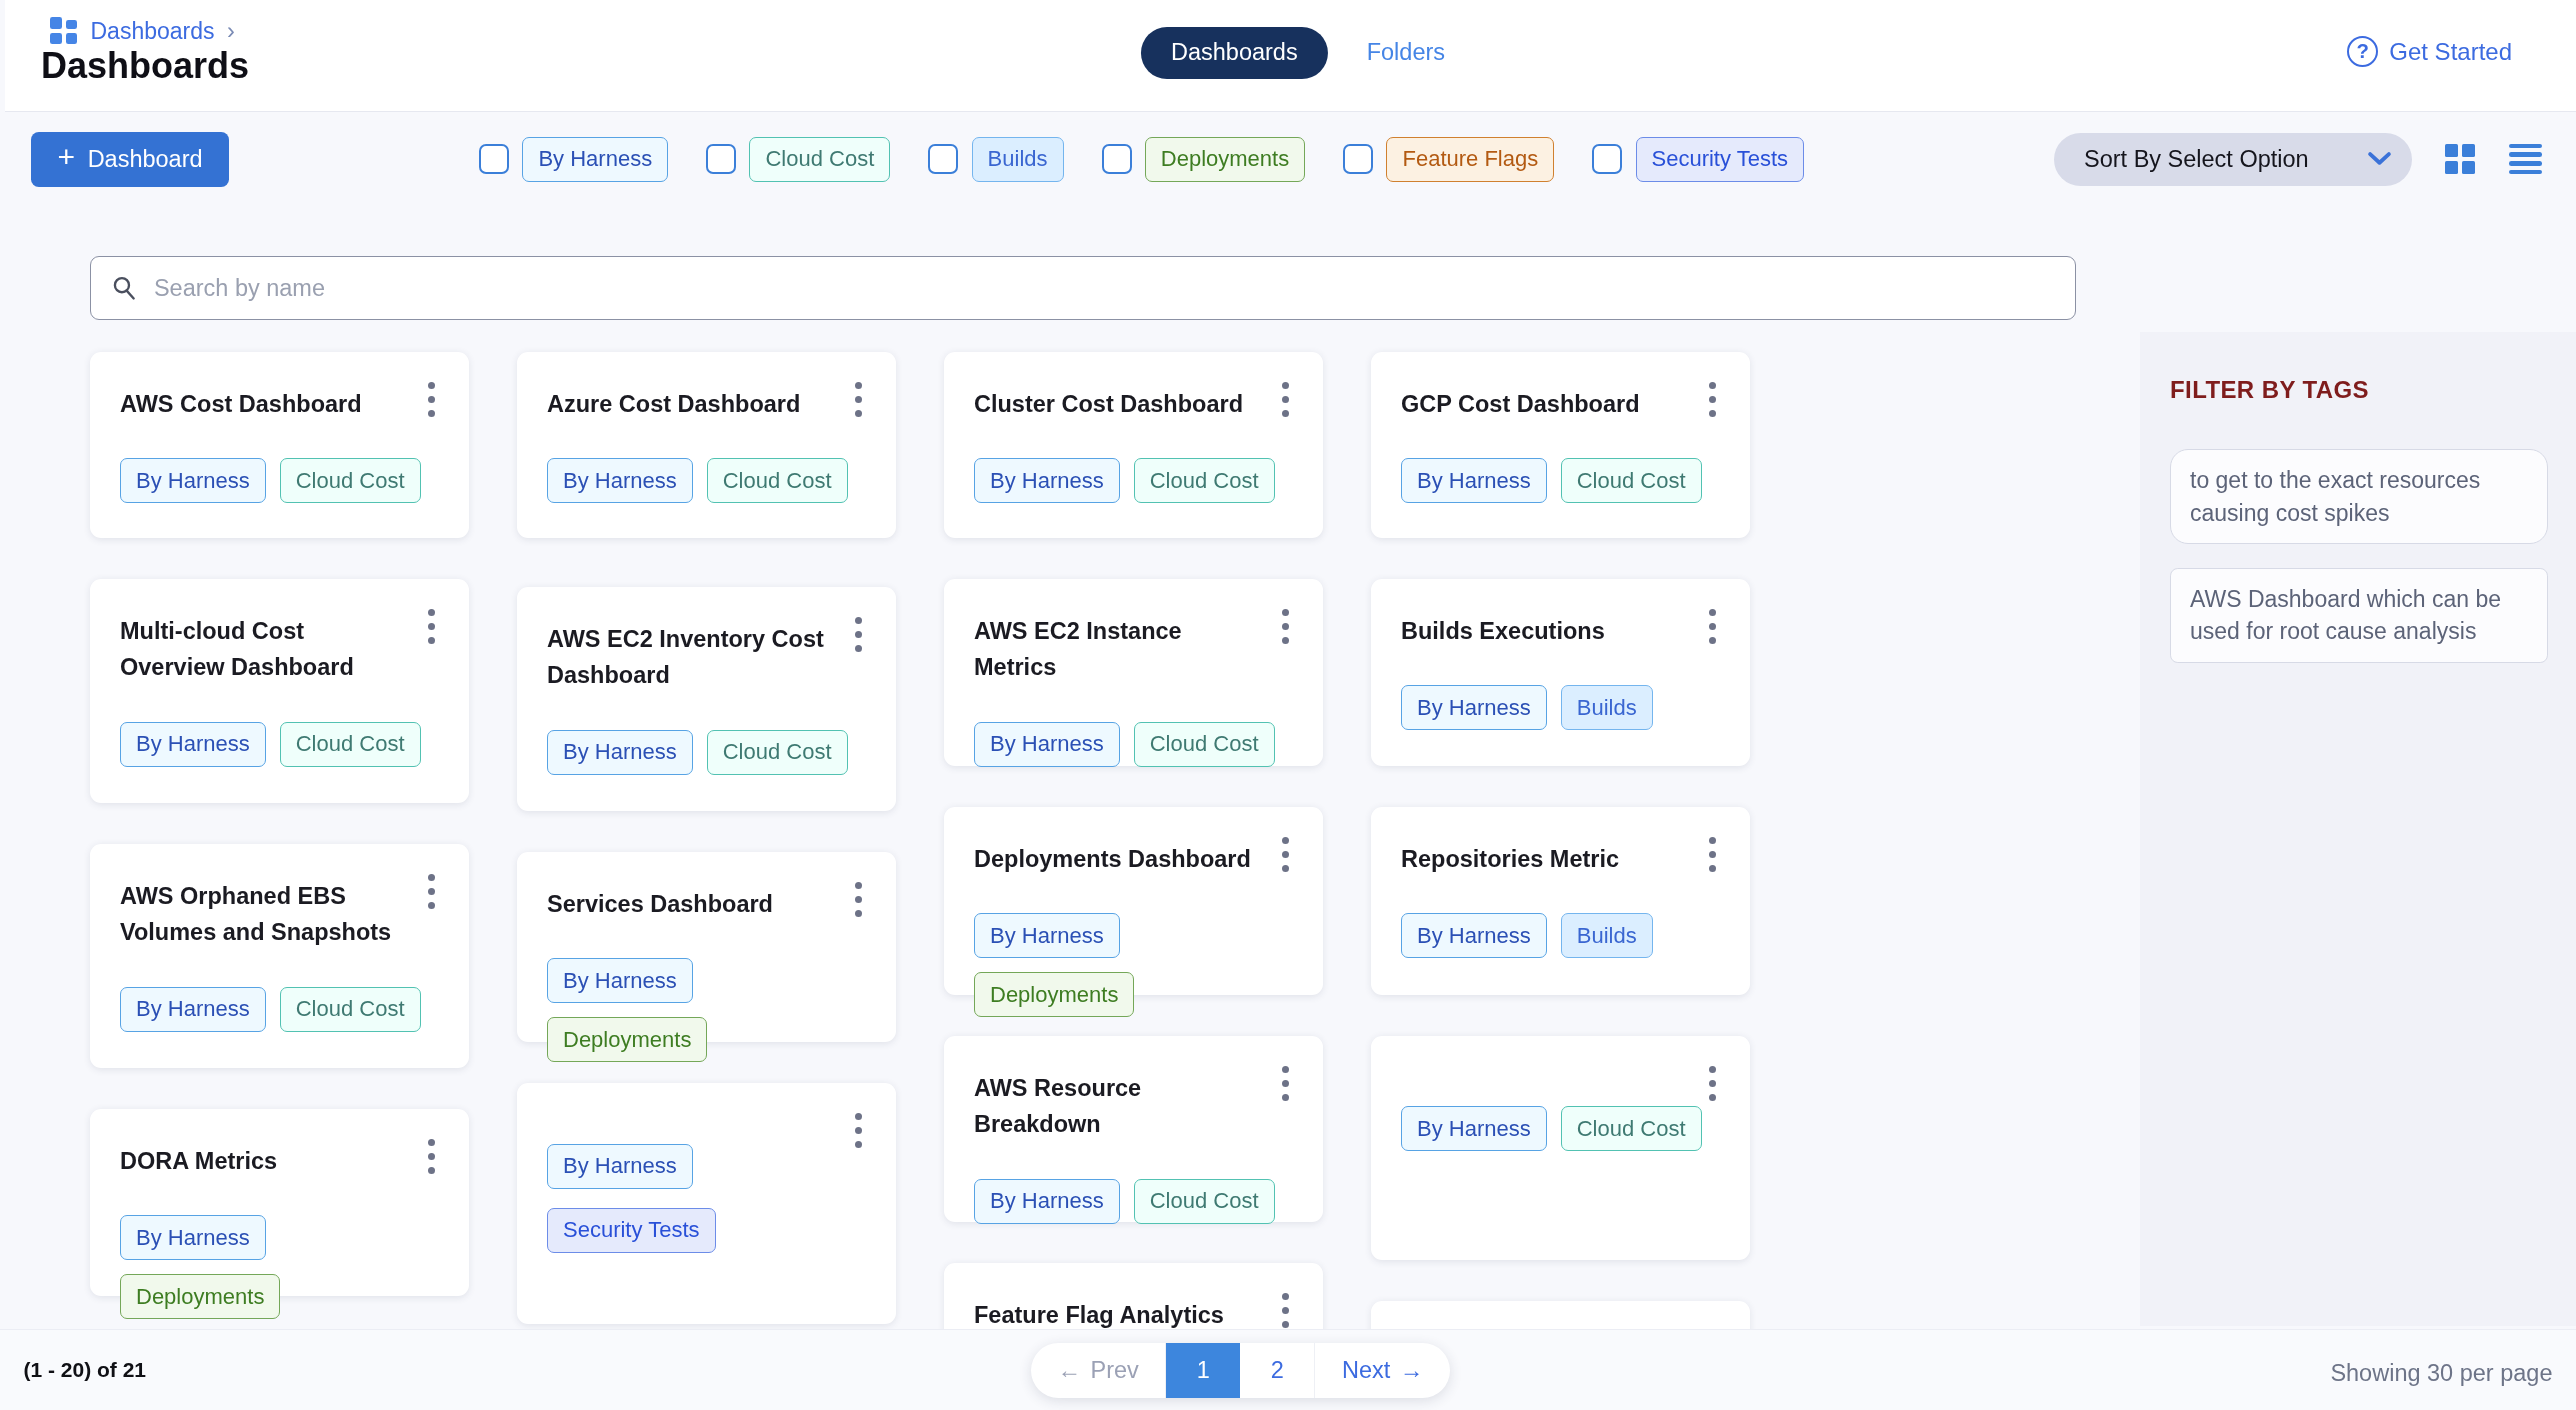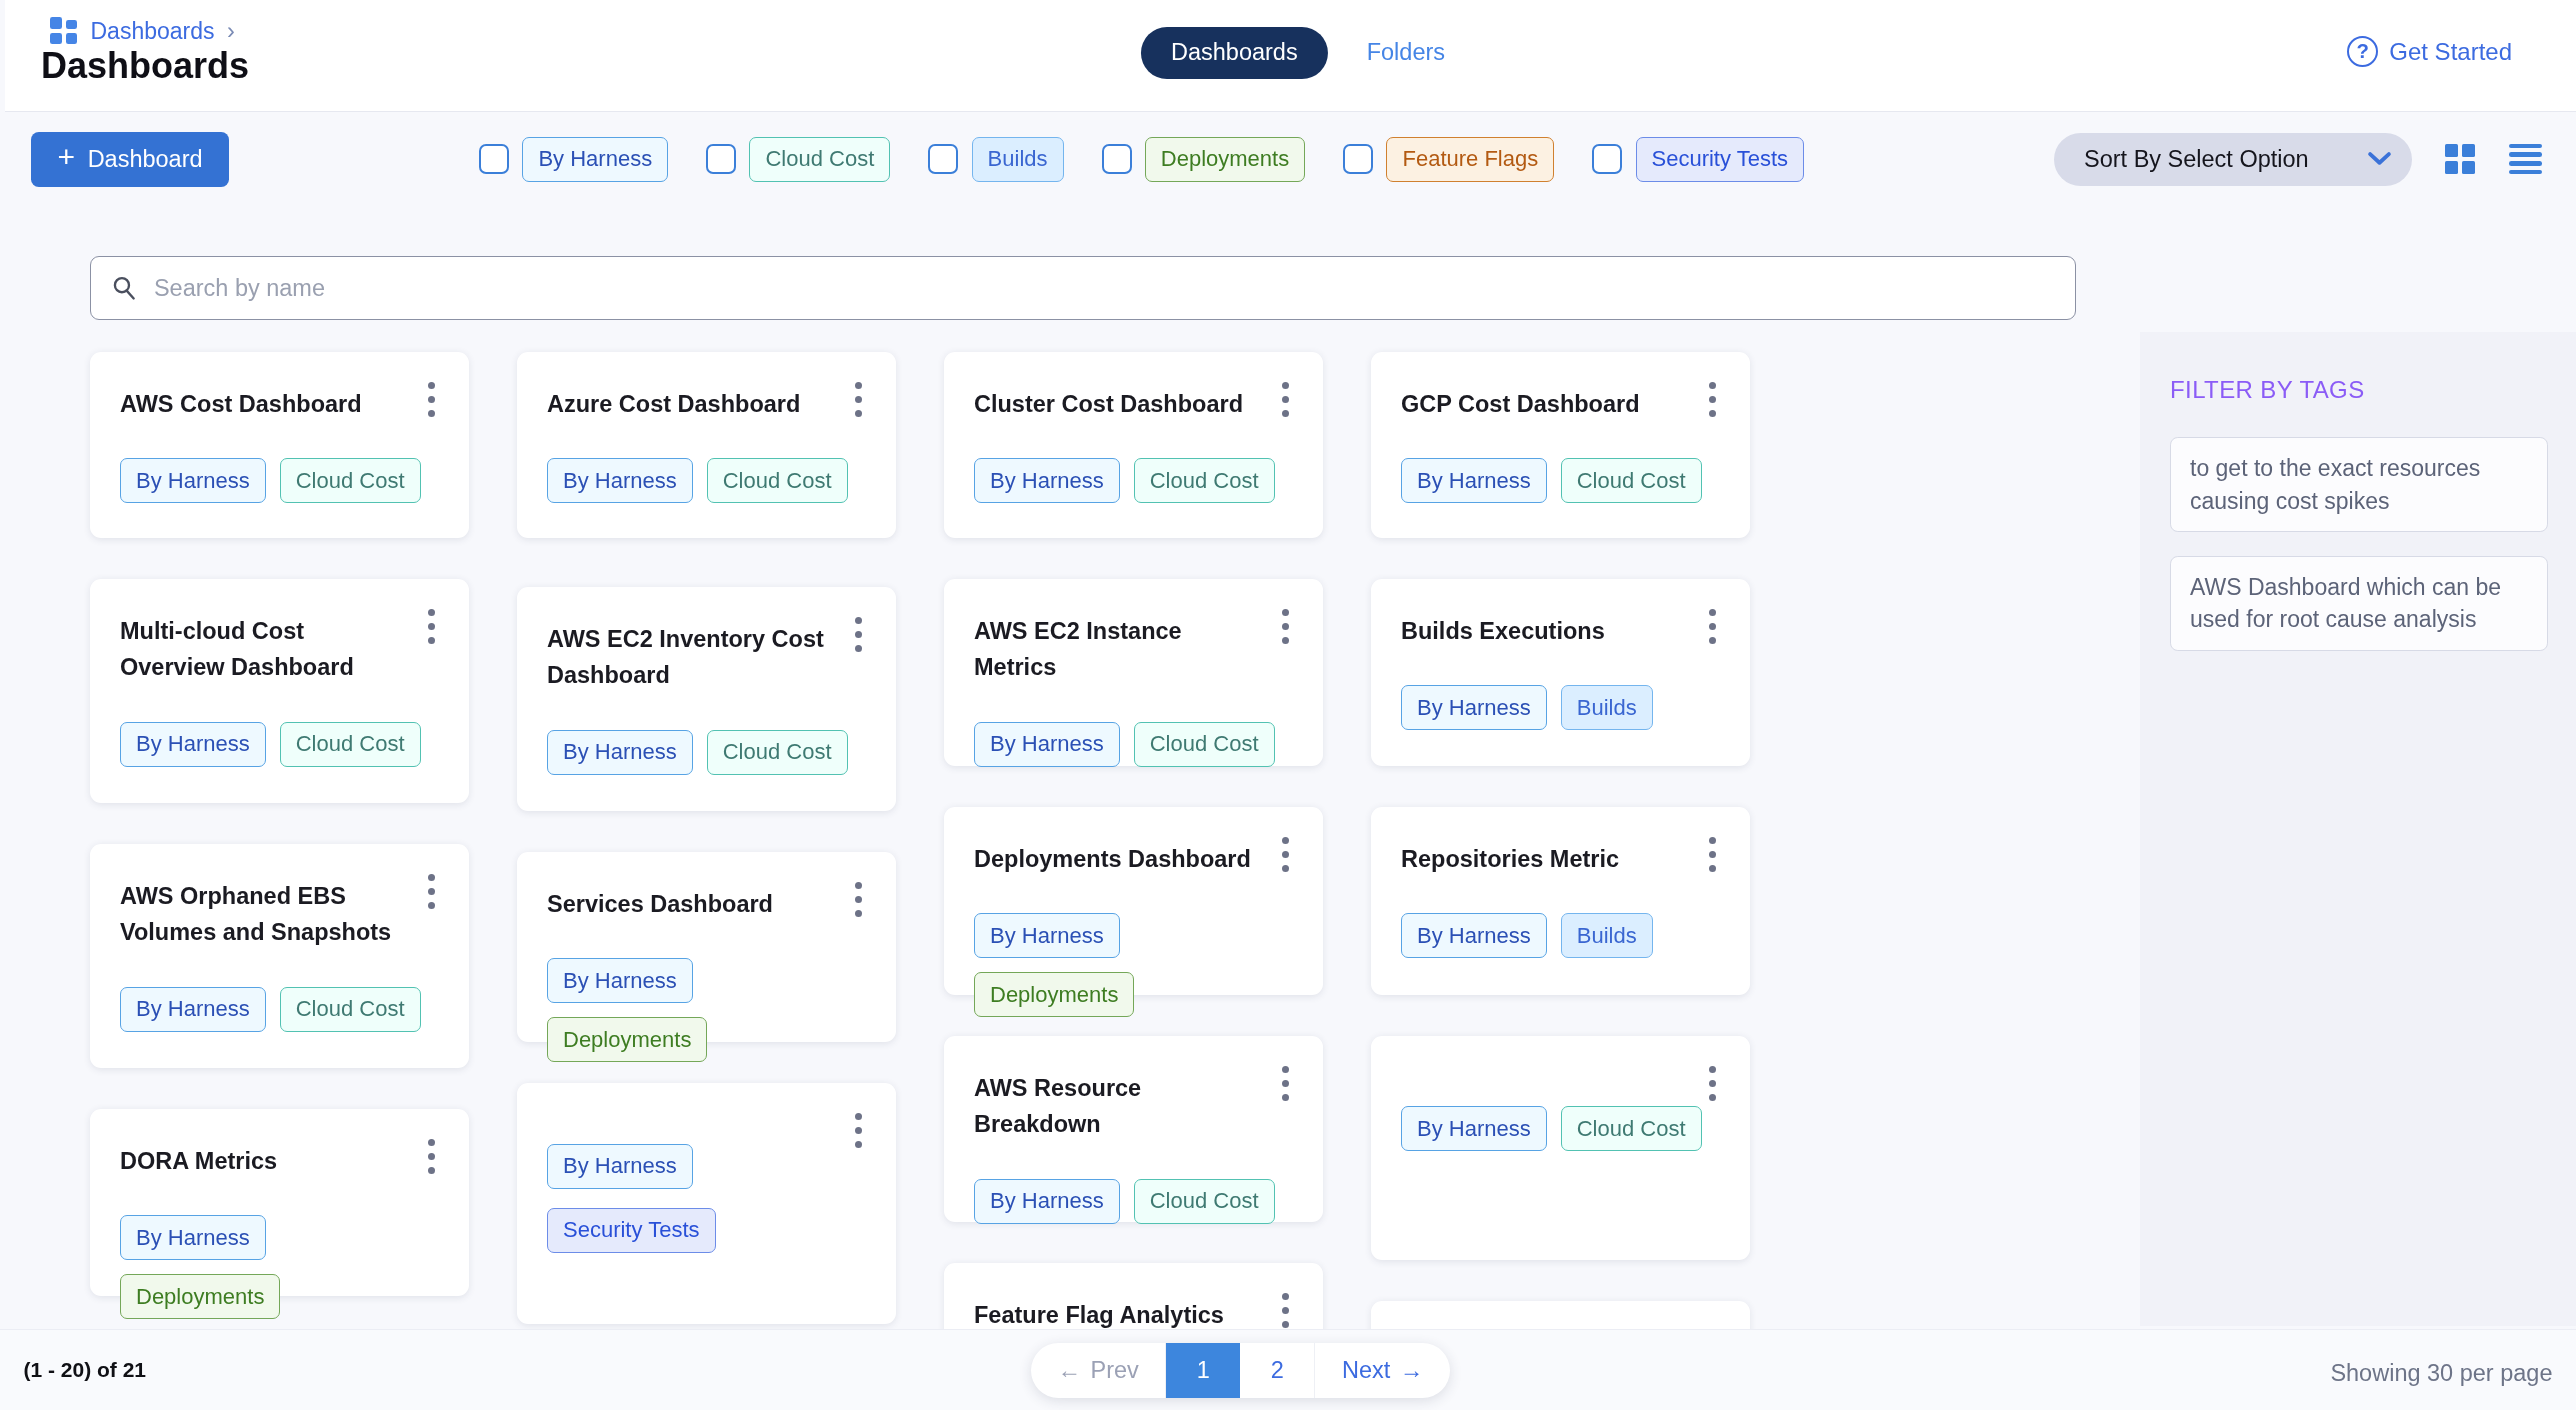--- a/index.html
+++ b/index.html
@@ -64,25 +64,25 @@
   .card-title{font-size:23.5px;font-weight:bold;color:#1b1b22;line-height:1.55;margin:0;
               padding-right:41px;}
   .kebab{position:absolute;top:26.6px;right:20.3px;width:28px;display:flex;flex-direction:column;
          gap:7px;align-items:center;padding:3.1px;cursor:pointer;}
   .kebab i{width:7px;height:7px;border-radius:50%;background:#6d7287;display:block;}
   .tags{display:flex;gap:14px;margin-top:36px;flex-wrap:wrap;align-items:flex-start;}
   .tags.stacked{flex-direction:column;gap:19px;margin-top:26.6px;}
   
   .tags-panel{position:absolute;left:2140px;top:332px;width:436px;height:994px;
               background:#f1f2f8;z-index:2;box-sizing:border-box;}
-  .tags-panel h2{margin:44px 0 12px 30px;font-size:24px;color:#8b5cf6;font-weight:normal;
+  .tags-panel h2{margin:44px 0 12px 30px;font-size:24px;color:#7f1d1d;font-weight:bold;
                  letter-spacing:0.4px;}
   .tag-box{margin:23.5px 28px 0 30px;background:#fcfcfe;border:1.6px solid #d7dae6;border-radius:7.8px;
            padding:14px 19px;font-size:23px;line-height:1.42;color:#5c6378;cursor:pointer;}
-  .tag-box:first-of-type{margin-top:33px;}
+  .tag-box:first-of-type{margin-top:45px;border-radius:18px;}
   
   .footer{position:absolute;bottom:0;left:0;width:100%;height:81px;background:#f9fafd;
           border-top:0.8px solid #ebedf4;z-index:10;}
   .range{position:absolute;left:23.5px;top:28px;font-size:21px;font-weight:bold;color:#101015;}
   .pagination{position:absolute;left:1031px;top:12.5px;height:55px;background:#ffffff;
               border-radius:31px;box-shadow:0 3.1px 12.5px rgba(40,50,80,0.14);display:flex;
               overflow:hidden;align-items:stretch;}
   .page-prev,.page-next{display:flex;align-items:center;gap:9.4px;padding:0 26.6px;font-size:23.5px;cursor:pointer;}
   .page-prev{color:#9ba1b5;border-right:1.6px solid #eef0f5;}
   .page-next{color:#3c6be0;border-left:1.6px solid #eef0f5;}

